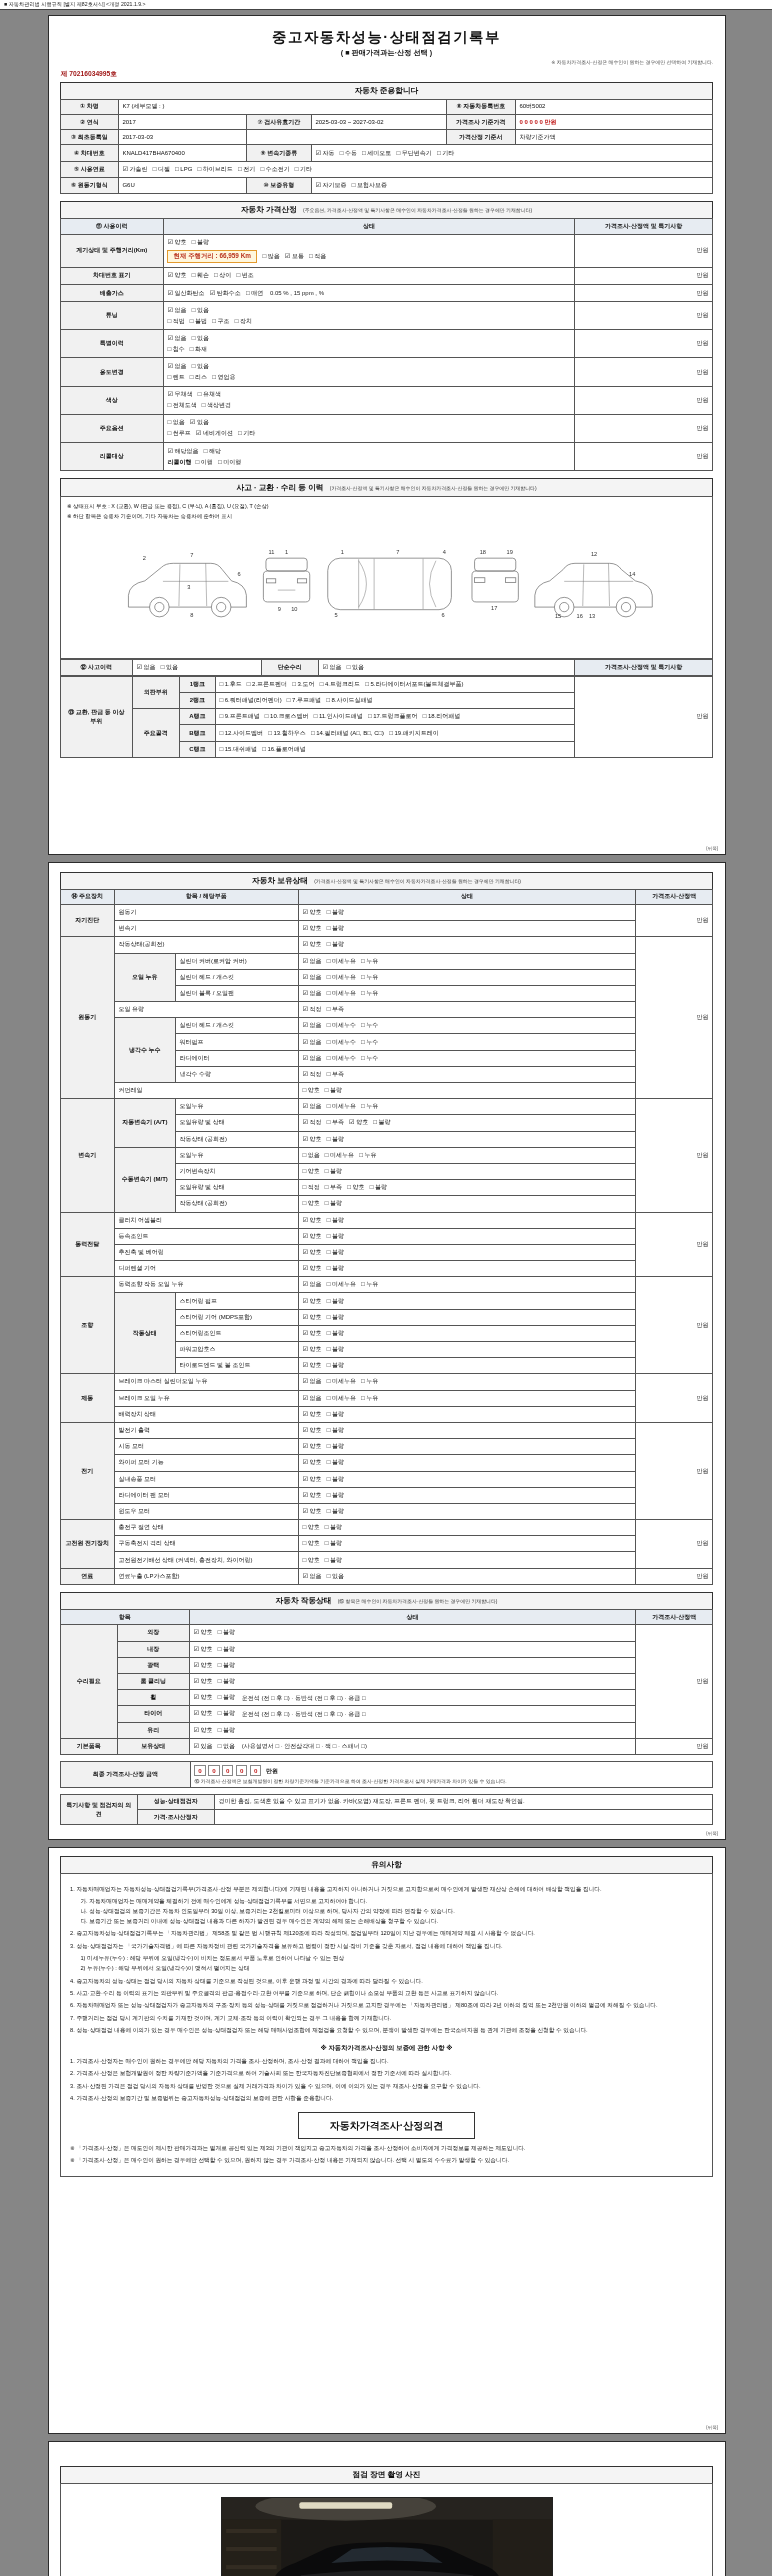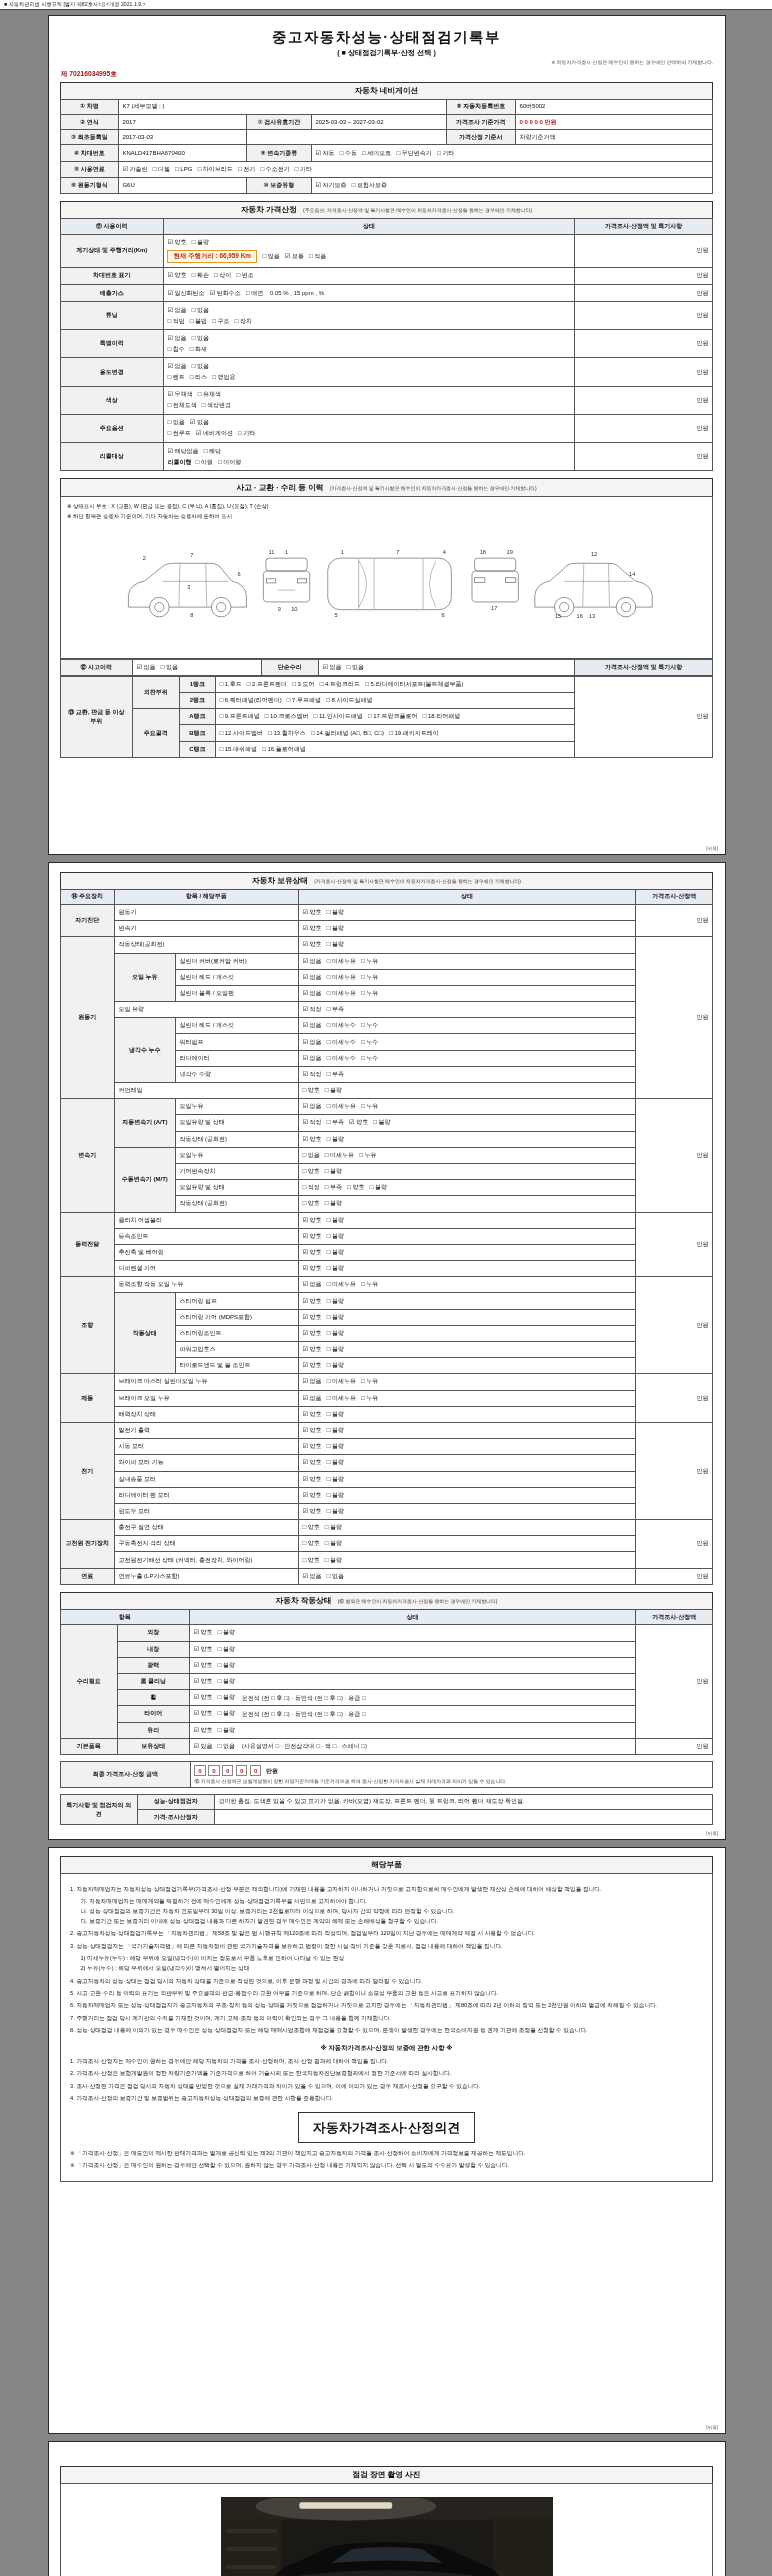--- a/index.html
+++ b/index.html
@@ -30,41 +30,41 @@
   .itm{text-align:left;}
   .st{text-align:left;}
   .tail{color:#222;}
   .zbox{display:inline-block;border:0.5px solid #888;width:9.3px;height:9.3px;line-height:9.3px;text-align:center;margin-right:2.6px;color:#c01818;font-weight:bold;font-size:6.2px;}
   .funit{font-weight:bold;margin-left:2.1px;}
   .finalnote{font-size:4.9px;color:#333;margin-top:2.1px;}
   .notice-body{border:0.5px solid #555;padding:7.2px 9.3px;font-size:5.7px;line-height:1.55;}
   .nitem{margin:3.6px 0;}
   .nsub{margin:1px 0 1px 10.3px;}
   .nhead{text-align:center;font-weight:bold;margin:8.2px 0 3.1px 0;font-size:6.4px;}
-  .advice-box{width:175px;margin:9.3px auto 5.2px auto;border:0.8px solid #333;text-align:center;font-weight:bold;padding:4.6px 0;font-size:13px;}
+  .advice-box{width:175px;margin:9.3px auto 5.2px auto;border:0.8px solid #333;text-align:center;font-weight:bold;padding:4.6px 0;font-size:10px;}
   .photo-fig{display:block;margin:7.2px auto;border:0.5px solid #222;background:#111;}
   .sheet-foot{position:absolute;right:6.2px;bottom:3.1px;font-size:4.6px;color:#555;}
 </style>
 </head>
 <body>
 
 <div class="canvas">
 
   <div class="topbar">■ 자동차관리법 시행규칙 [별지 제82호서식] &lt;개정 2021.1.9.&gt;</div>
 
   <div class="sheet" style="min-height:840px;">
     <div class="title">중고자동차성능·상태점검기록부</div>
     <div class="subrow">
-      <span>( ■ 상태점검기록부·산정 선택 )</span>
+      <span>( ■ 판매가격과는·산정 선택 )</span>
       <span class="side-note">※ 자동차가격조사·산정은 매수인이 원하는 경우에만 선택하여 기재합니다.</span>
     </div>
     <div class="docno">제 70216034995호</div>
 
     <div class="secbar" style="margin-top:2.1px;">
-      <span>자동차 네비게이션</span>
+      <span>자동차 준용합니다</span>
     </div>
     <table class="frm">
       <colgroup>
           <col style="width:58px">
           <col style="width:128px">
           <col style="width:65px">
           <col style="width:135px">
           <col style="width:69px">
           <col>
         </colgroup>
@@ -628,21 +628,21 @@
             <td class="lbl">가격·조사산정자</td>
             <td class="itm"></td>
           </tr>
         </tbody>
     </table>
     <div class="sheet-foot">(뒤쪽)</div>
   </div>
 
   <div class="sheet" style="min-height:587px;">
     <div class="secbar" style="margin-top:0;">
-      <span>해당부품</span>
+      <span>유의사항</span>
     </div>
     <div class="notice-body">
       <div>
           <div class="nitem">1. 자동차매매업자는 자동차성능·상태점검기록부(가격조사·산정 부분은 제외합니다)에 기재된 내용을 고지하지 아니하거나 거짓으로 고지함으로써 매수인에게 발생한 재산상 손해에 대하여 배상할 책임을 집니다.</div>
           <div class="nsub">가. 자동차매매업자는 매매계약을 체결하기 전에 매수인에게 성능·상태점검기록부를 서면으로 고지하여야 합니다.</div>
           <div class="nsub">나. 성능·상태점검의 보증기간은 자동차 인도일부터 30일 이상, 보증거리는 2천킬로미터 이상으로 하며, 당사자 간의 약정에 따라 연장할 수 있습니다.</div>
           <div class="nsub">다. 보증기간 또는 보증거리 이내에 성능·상태점검 내용과 다른 하자가 발견된 경우 매수인은 계약의 해제 또는 손해배상을 청구할 수 있습니다.</div>
           <div class="nitem">2. 중고자동차성능·상태점검기록부는 「자동차관리법」 제58조 및 같은 법 시행규칙 제120조에 따라 작성되며, 점검일부터 120일이 지난 경우에는 매매계약 체결 시 사용할 수 없습니다.</div>
           <div class="nitem">3. 성능·상태점검자는 「국가기술자격법」에 따른 자동차정비 관련 국가기술자격을 보유하고 법령이 정한 시설·장비 기준을 갖춘 자로서, 점검 내용에 대하여 책임을 집니다.</div>
           <div class="nsub">1) 미세누유(누수) : 해당 부위에 오일(냉각수)이 비치는 정도로서 부품 노후로 인하여 나타날 수 있는 현상</div>

